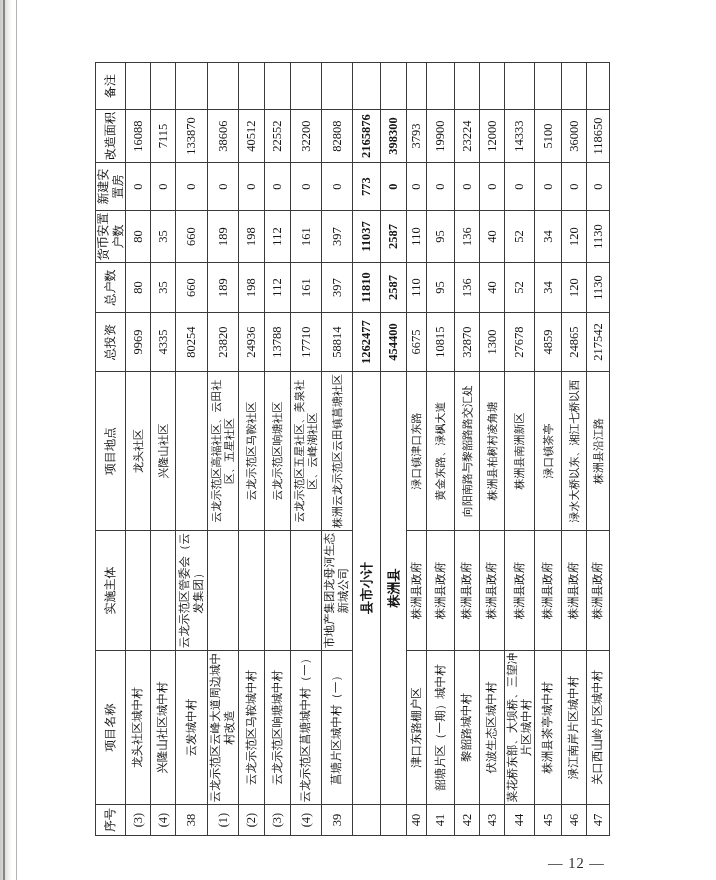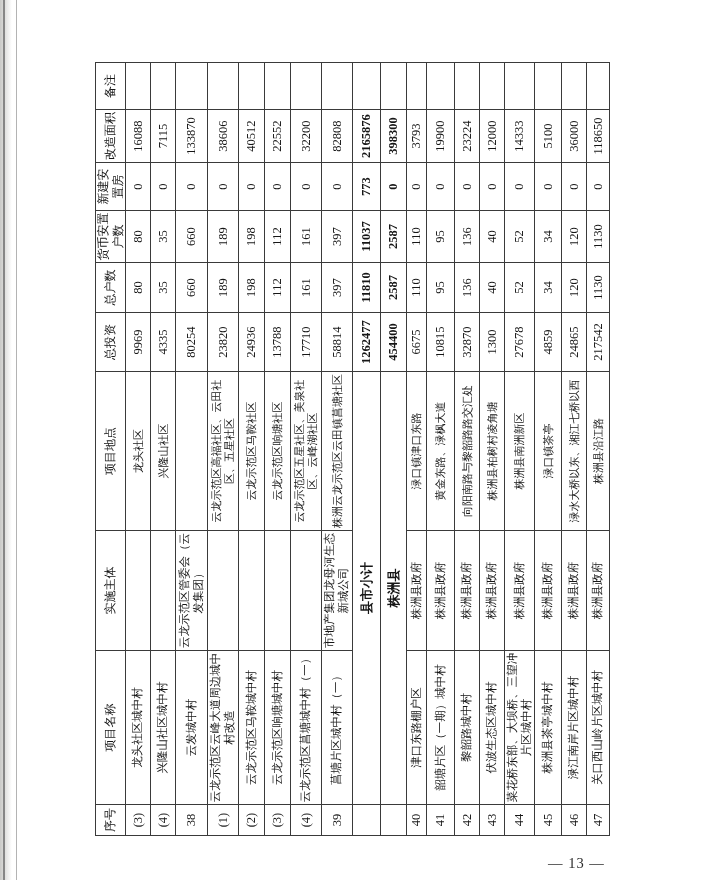--- a/index.html
+++ b/index.html
@@ -287,14 +287,14 @@
         <td class="num">1130</td>
         <td class="num">1130</td>
         <td class="num">0</td>
         <td class="num">118650</td>
         <td class="t"></td>
       </tr>
     </tbody>
       </table>
   </div>
 
-  <div class="pageno">— 13 —</div>
+  <div class="pageno">— 12 —</div>
 </div>
 
 </body></html>

